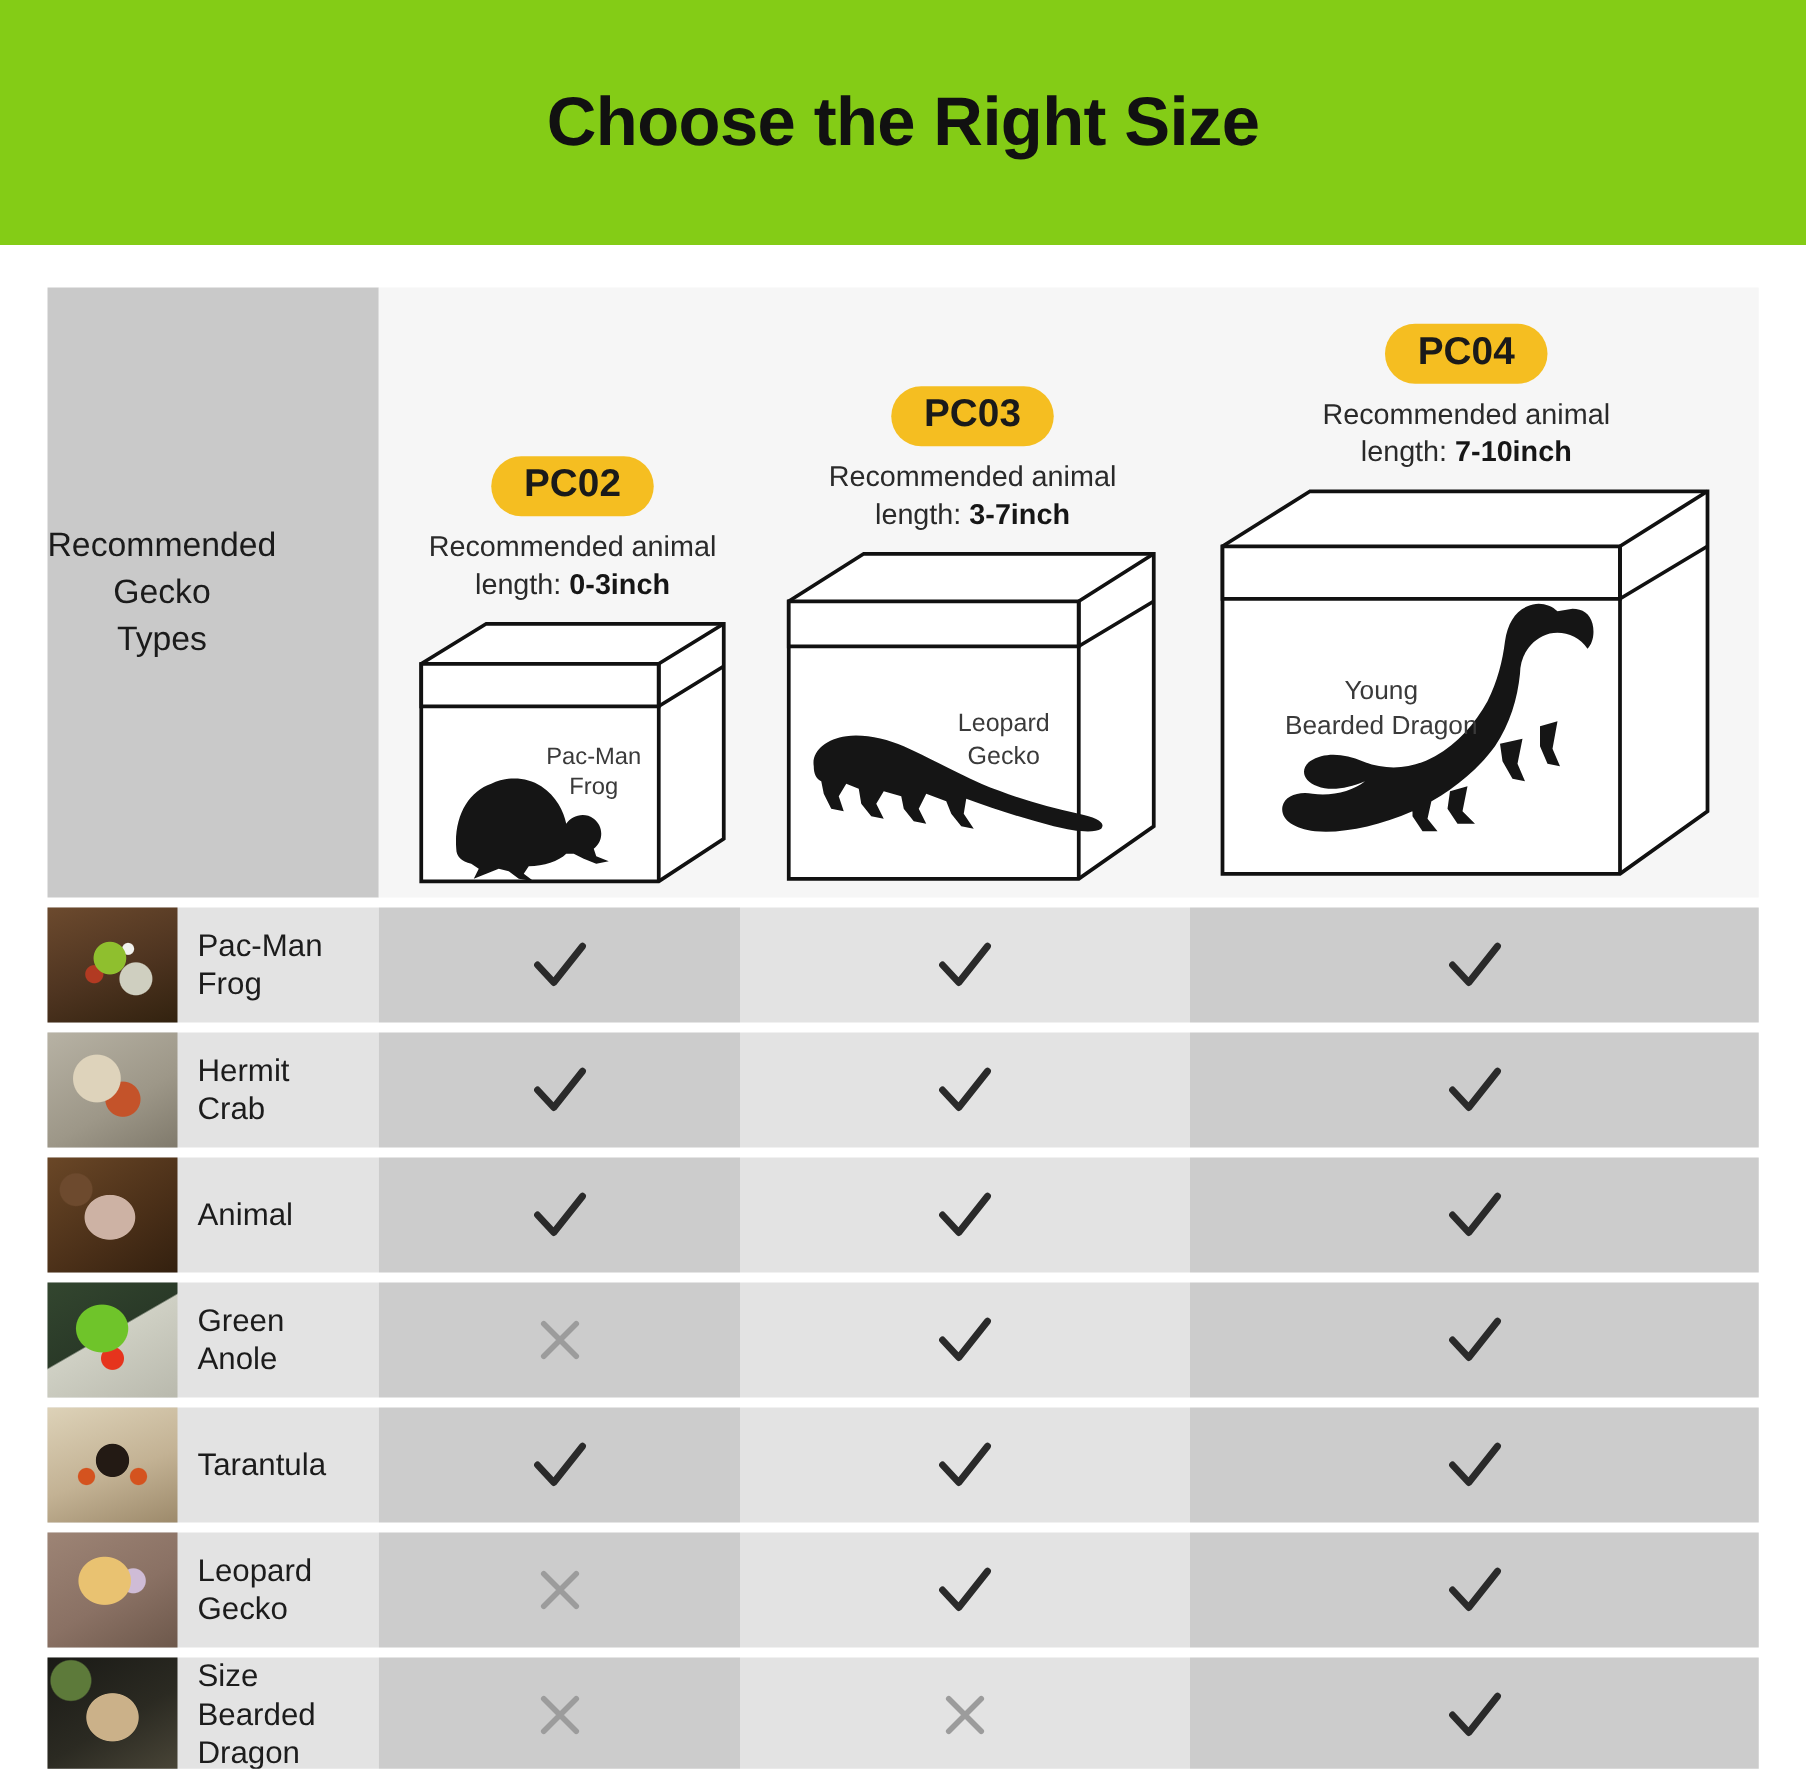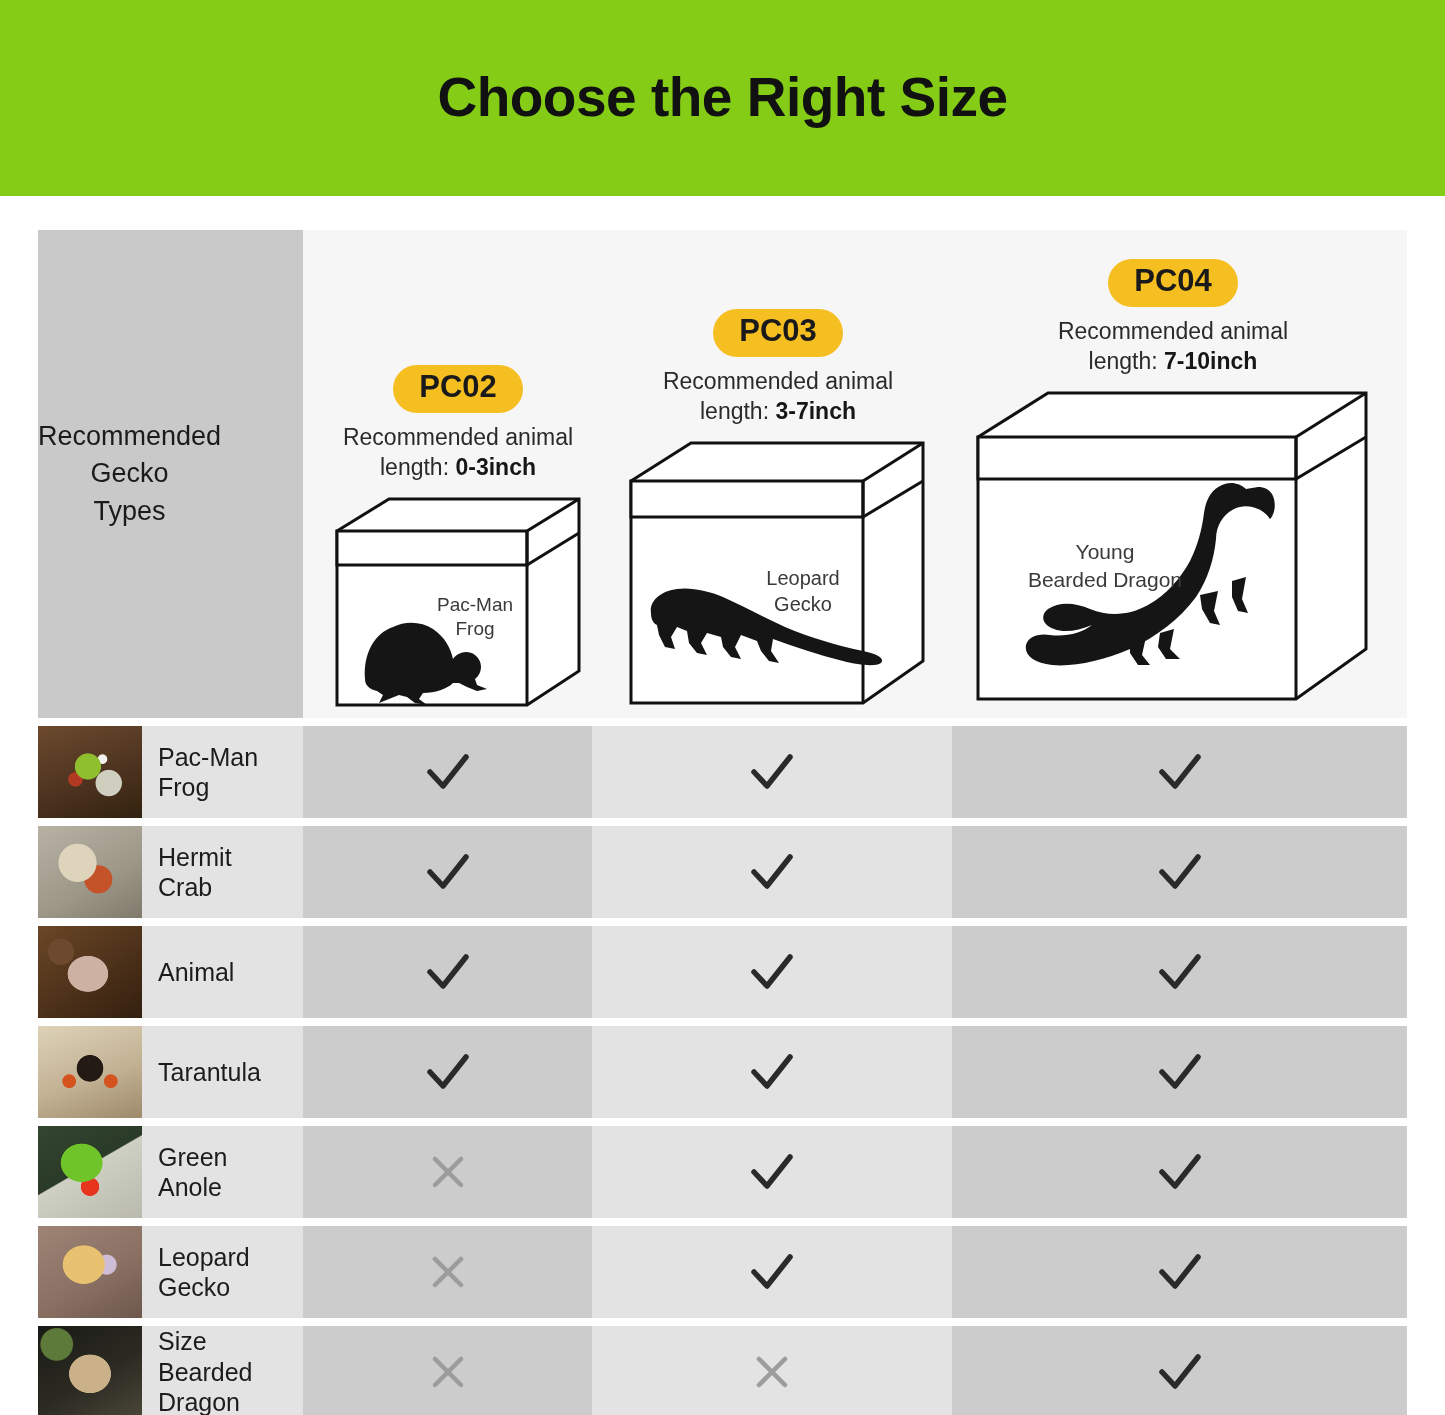--- a/index.html
+++ b/index.html
@@ -328,43 +328,20 @@
             </svg>
           </div>
           <div class="cell-mark c-pc04">
             <svg class="mark check" width="52" height="44" viewBox="0 0 52 44">
               <path d="M8 22 L21 36 L44 7"></path>
             </svg>
           </div>
         </div>
         <div class="row">
           <div class="cell-animal">
-            <div class="thumb th-tarantula"></div>
-            <div class="animal-name">
-              <div>Tarantula</div>
-            </div>
-          </div>
-          <div class="cell-mark c-pc02">
-            <svg class="mark check" width="52" height="44" viewBox="0 0 52 44">
-              <path d="M8 22 L21 36 L44 7"></path>
-            </svg>
-          </div>
-          <div class="cell-mark c-pc03">
-            <svg class="mark check" width="52" height="44" viewBox="0 0 52 44">
-              <path d="M8 22 L21 36 L44 7"></path>
-            </svg>
-          </div>
-          <div class="cell-mark c-pc04">
-            <svg class="mark check" width="52" height="44" viewBox="0 0 52 44">
-              <path d="M8 22 L21 36 L44 7"></path>
-            </svg>
-          </div>
-        </div>
-        <div class="row">
-          <div class="cell-animal">
             <div class="thumb th-anole"></div>
             <div class="animal-name">
               <div>Green</div>
               <div>Anole</div>
             </div>
           </div>
           <div class="cell-mark c-pc02">
             <svg class="mark cross" width="44" height="40" viewBox="0 0 44 40">
               <path d="M9 7 L35 33 M35 7 L9 33"></path>
             </svg>
@@ -375,20 +352,43 @@
             </svg>
           </div>
           <div class="cell-mark c-pc04">
             <svg class="mark check" width="52" height="44" viewBox="0 0 52 44">
               <path d="M8 22 L21 36 L44 7"></path>
             </svg>
           </div>
         </div>
         <div class="row">
           <div class="cell-animal">
+            <div class="thumb th-tarantula"></div>
+            <div class="animal-name">
+              <div>Tarantula</div>
+            </div>
+          </div>
+          <div class="cell-mark c-pc02">
+            <svg class="mark check" width="52" height="44" viewBox="0 0 52 44">
+              <path d="M8 22 L21 36 L44 7"></path>
+            </svg>
+          </div>
+          <div class="cell-mark c-pc03">
+            <svg class="mark check" width="52" height="44" viewBox="0 0 52 44">
+              <path d="M8 22 L21 36 L44 7"></path>
+            </svg>
+          </div>
+          <div class="cell-mark c-pc04">
+            <svg class="mark check" width="52" height="44" viewBox="0 0 52 44">
+              <path d="M8 22 L21 36 L44 7"></path>
+            </svg>
+          </div>
+        </div>
+        <div class="row">
+          <div class="cell-animal">
             <div class="thumb th-gecko"></div>
             <div class="animal-name">
               <div>Leopard</div>
               <div>Gecko</div>
             </div>
           </div>
           <div class="cell-mark c-pc02">
             <svg class="mark cross" width="44" height="40" viewBox="0 0 44 40">
               <path d="M9 7 L35 33 M35 7 L9 33"></path>
             </svg>

